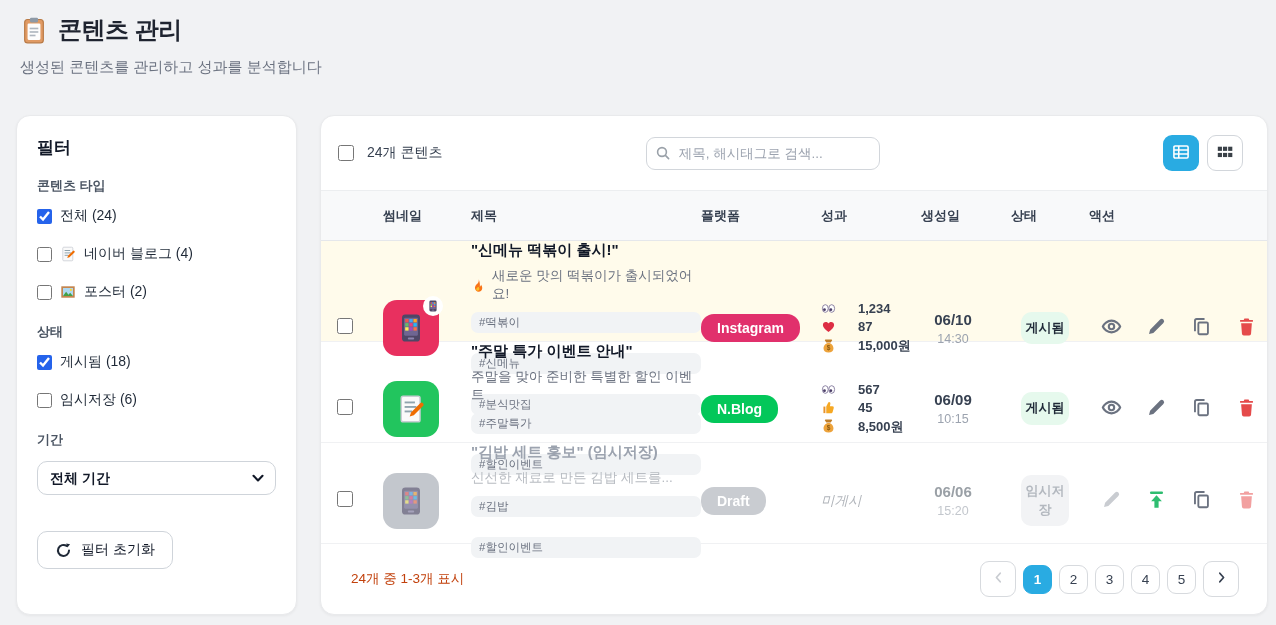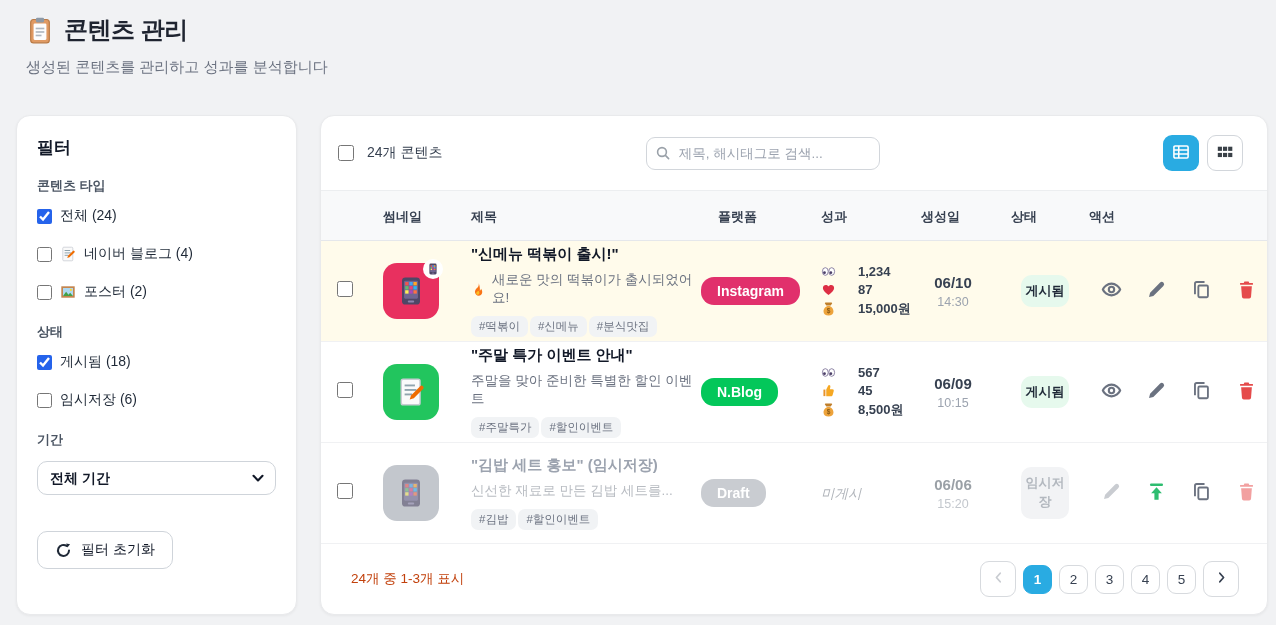--- a/index.html
+++ b/index.html
@@ -4,21 +4,21 @@
 <style>
   * { margin:0; padding:0; box-sizing:border-box; }
   html,body { width:1276px; height:625px; }
   body {
     font-family:"Liberation Sans","DejaVu Sans",sans-serif;
     background:#f1f2f4; color:#111827; overflow:hidden;
   }
   .page { width:1276px; height:625px; position:relative; }
 
   
-  .hdr { padding:14px 20px 0 26px; }
+  .hdr { padding:14px 20px 0 20px; }
   .title-row { display:flex; align-items:center; gap:10px; }
   .title-row h1 { font-size:24px; font-weight:800; color:#1f2430; letter-spacing:-0.5px; }
   .title-icon { width:28px; height:28px; display:inline-flex; }
   .hdr .subtitle { margin-top:12px; font-size:15px; color:#6b7280; }
 
   
   .layout { position:absolute; left:16px; right:8px; top:115px; bottom:10px; display:flex; gap:23px; }
   .card { background:#fff; border:1px solid #e9eaec; border-radius:14px; box-shadow:0 1px 3px rgba(0,0,0,.05); }
 
   
@@ -72,21 +72,21 @@
   .thumb { width:56px; height:56px; border-radius:14px; position:relative;
            display:flex; align-items:center; justify-content:center; }
   .thumb .temoji { width:30px; height:30px; }
   .thumb .tbadge { position:absolute; top:-4px; right:-4px; width:20px; height:20px; background:#fff;
                    border-radius:50%; display:flex; align-items:center; justify-content:center; }
   .thumb .tbadge svg { width:12px; height:12px; }
 
   .row-title { font-size:15px; font-weight:800; color:#111827; margin-bottom:7px; }
   .row-sub { font-size:13.5px; color:#6b7280; display:flex; align-items:center; gap:6px; margin-bottom:9px; }
   .row-sub .subicon { width:15px; height:15px; flex:none; }
-  .tags { display:flex; gap:2px; }
+  .tags { display:flex; gap:20px;flex-direction:column; }
   .tag { background:#f1f3f5; color:#6b7280; font-size:11.5px; padding:3px 8px; border-radius:7px; }
 
   .pill { display:inline-block; color:#fff; font-weight:800; font-size:14px; padding:6px 16px; border-radius:13px; }
 
   .stat-line { display:flex; align-items:center; gap:22px; font-size:13px; font-weight:700; color:#374151; margin:3px 0; }
   .stat-line .stico { width:15px; height:15px; flex:none; }
   .unpub { font-size:13.5px; color:#b0b4ba; font-style:italic; }
 
   .date-box { width:64px; text-align:center; }
   .date-box .d { font-size:15px; font-weight:800; color:#374151; }
@@ -255,21 +255,21 @@
                   <rect x="10.8" y="8.8" width="3.7" height="3.7"></rect>
                 </svg></span>
             </button>
           </div>
       </div>
 
       <div class="thead tgrid" id="thead">
           <span class="c-check"></span>
           <span class="c-thumb" style="margin: 0px; font-family: Liberation Serif, serif;">썸네일</span>
           <span class="c-title" style="margin: 0px;">제목</span>
-          <span class="c-plat" style="margin: 17px;">플랫폼</span>
+          <span class="c-plat" style="margin: 0px;">플랫폼</span>
           <span class="c-stats" style="margin: 0px;">성과</span>
           <span class="c-date" style="margin: 0px;">생성일</span>
           <span class="c-status" style="margin: 0px;">상태</span>
           <span class="c-act" style="margin: 0px;">액션</span>
         </div>
 
       <div id="rows">
           <div class="trow tgrid hl">
             <div><input type="checkbox" style=""></div>
             <div>

